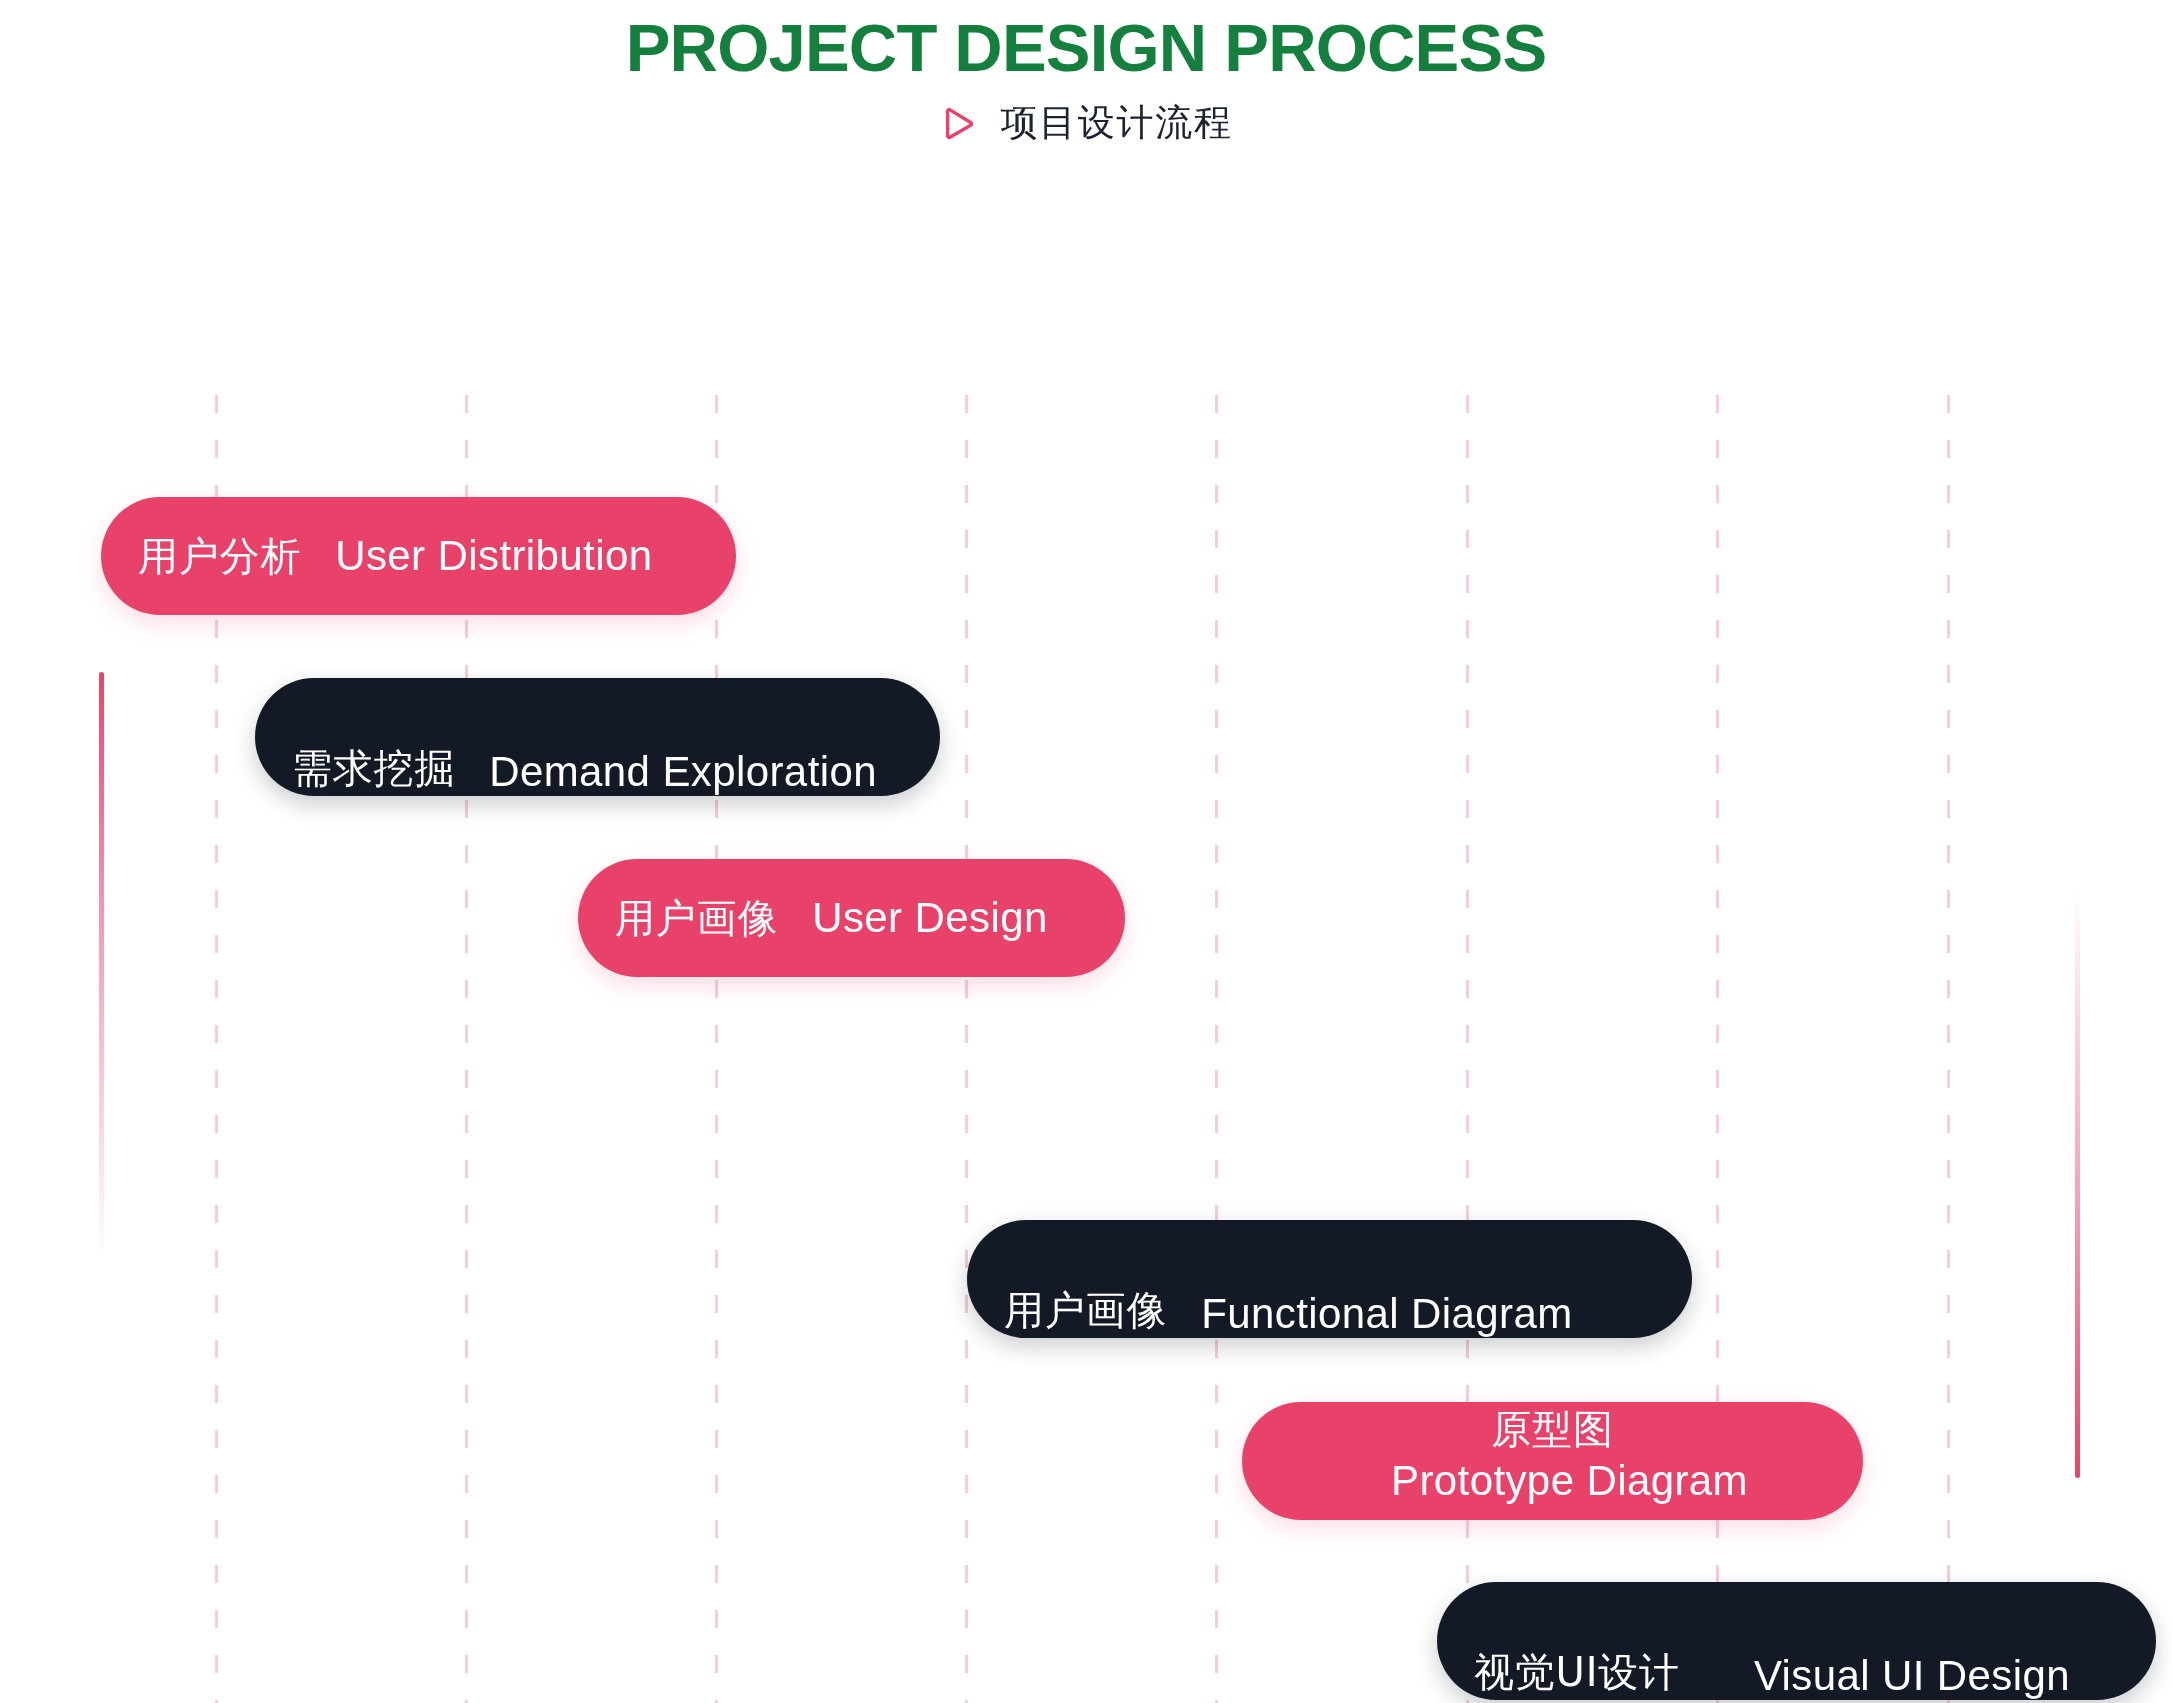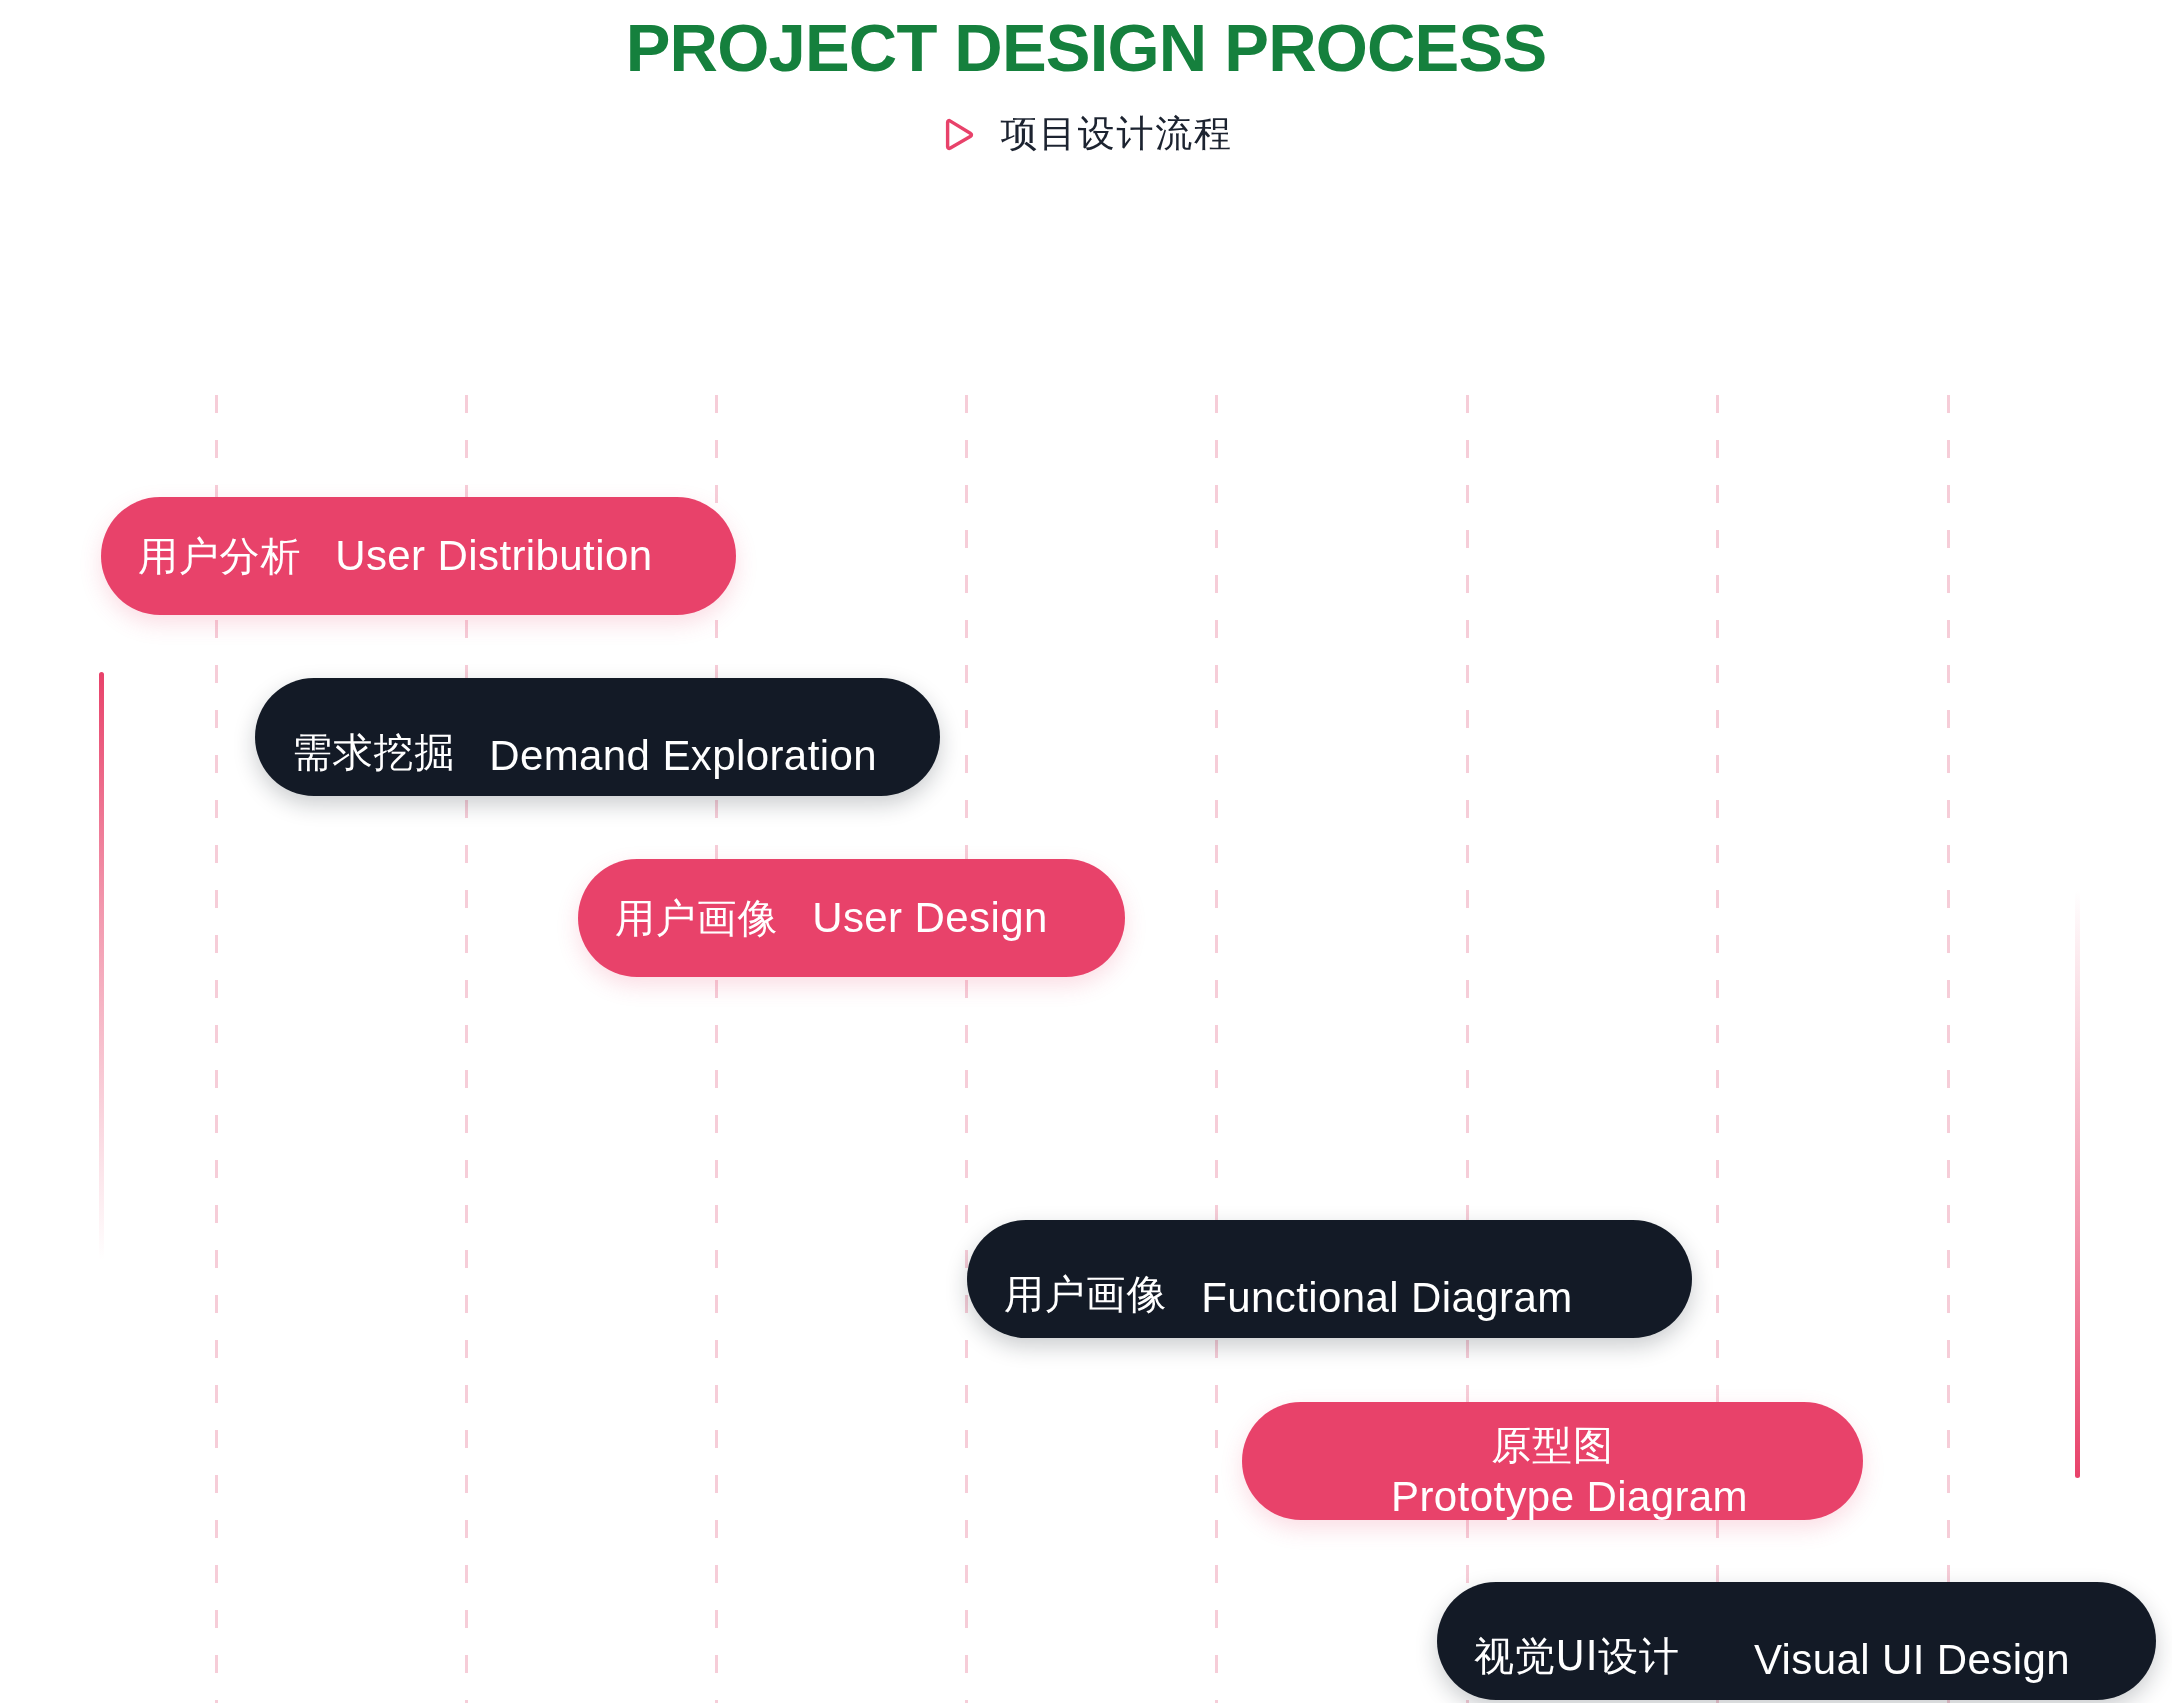--- a/index.html
+++ b/index.html
@@ -37,21 +37,21 @@
     font-weight: 800;
     font-size: 67px;
     letter-spacing: -0.8px;
     color: #15803d;
     line-height: 1.05;
     white-space: nowrap;
   }
   #subtitle-row {
     position: absolute;
     left: 0;
-    top: 109px;
+    top: 98px;
     width: 2172px;
     display: flex;
     align-items: center;
     justify-content: center;
     gap: 22px;
   }
   #subtitle-icon {
     width: 39px;
     height: 39px;
     display: block;
@@ -104,21 +104,21 @@
   }
 
   
   .pill {
     position: absolute;
     height: 118px;
     border-radius: 59px;
     display: flex;
     align-items: center;
     box-sizing: border-box;
-    padding: 16px 37px;
+    padding: 0 37px;
     white-space: nowrap;
   }
   .pill.pink {
     background: #e8426a;
     box-shadow: 0 8.4px 22px rgba(232, 66, 106, 0.18);
   }
   .pill.dark {
     background: #131a26;
     box-shadow: 0 8.4px 22px rgba(19, 26, 38, 0.22);
     align-items: flex-end;

